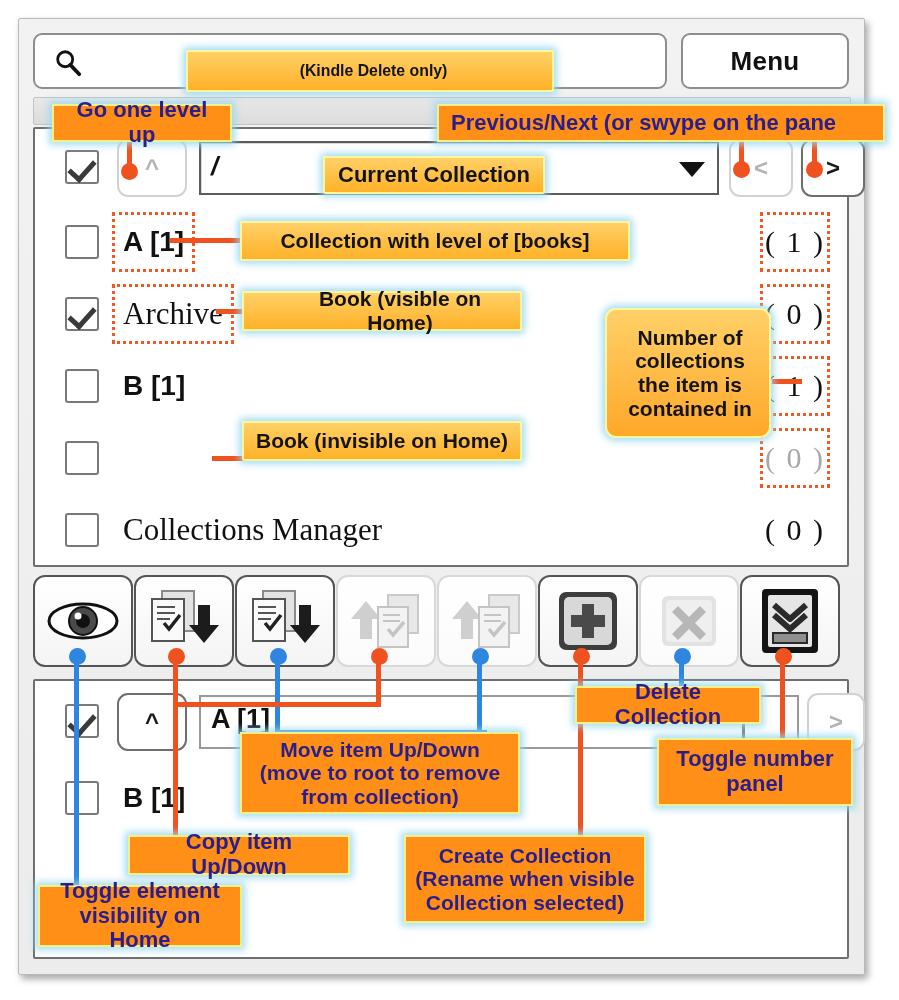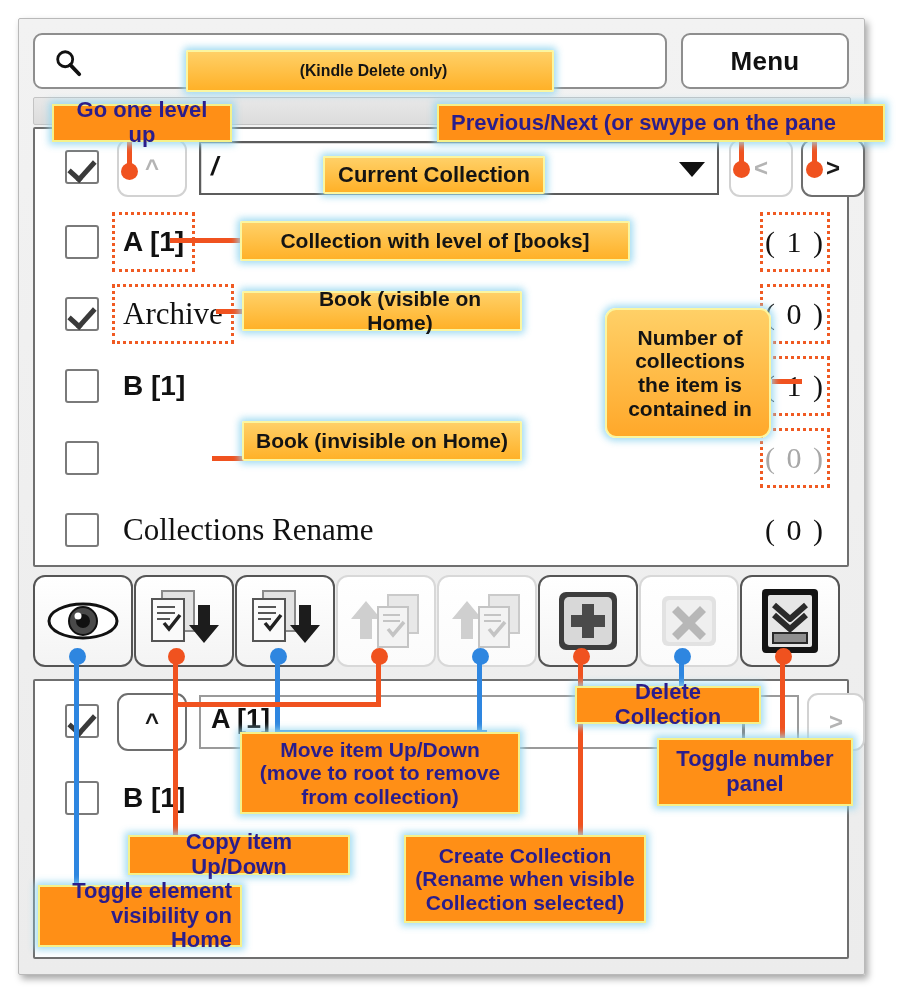--- a/index.html
+++ b/index.html
@@ -190,21 +190,21 @@
       <div class="row-count dotbox">( 1 )</div>
     </div>
 
     <div class="row" style="top:294px">
       <div class="chk"></div>
       <div class="row-count gray dotbox">( 0 )</div>
     </div>
 
     <div class="row" style="top:366px">
       <div class="chk"></div>
-      <div class="row-label">Collections Rename</div>
+      <div class="row-label">Collections Manager</div>
       <div class="row-count">( 0 )</div>
     </div>
   </div>
 
   <div id="toolbar">
 
     <div class="tbtn" style="left:0px">
       <svg width="72" height="50" viewBox="0 0 72 50">
         <ellipse cx="36" cy="25" rx="34" ry="17" fill="#fff" stroke="#111" stroke-width="3"></ellipse>
         <circle cx="36" cy="25" r="14" fill="#4a4a4a" stroke="#111" stroke-width="2"></circle>
@@ -371,13 +371,13 @@
 <div class="callout flat" style="left:575px;top:686px;width:186px;height:38px;font-size:22px;">Delete Collection</div>
 
 <div class="callout flat" style="left:657px;top:738px;width:196px;height:68px;font-size:22px;">Toggle number panel</div>
 
 <div class="callout flat" style="left:240px;top:732px;width:280px;height:82px;font-size:21px;">Move item Up/Down (move to root to remove from collection)</div>
 
 <div class="callout flat" style="left:128px;top:835px;width:222px;height:40px;font-size:22px;">Copy item Up/Down</div>
 
 <div class="callout flat" style="left:404px;top:835px;width:242px;height:88px;font-size:21px;">Create Collection (Rename when visible Collection selected)</div>
 
-<div class="callout flat" style="left:38px;top:885px;width:204px;height:62px;font-size:22px;text-align:right;">Toggle element visibility on Home</div>
+<div class="callout flat" style="left:38px;top:885px;width:204px;height:62px;font-size:22px;">Toggle element visibility on Home</div>
 
 </body></html>

